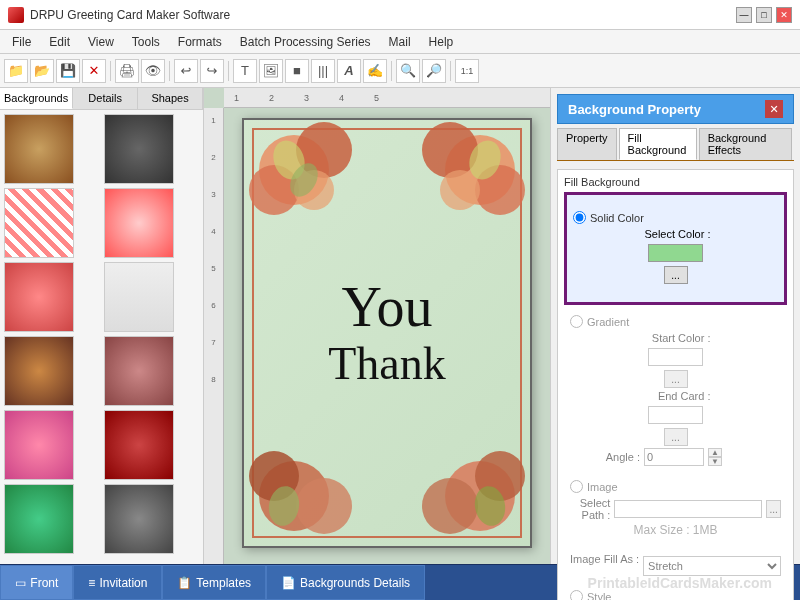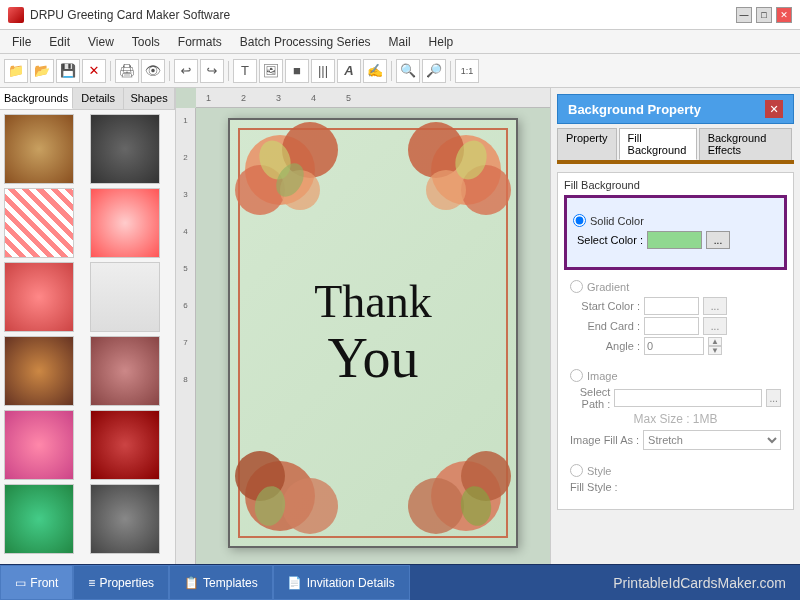--- a/index.html
+++ b/index.html
@@ -20,21 +20,21 @@
 
     
     .toolbar { background: #f5f5f5; border-bottom: 1px solid #ccc; display: flex; align-items: center; padding: 2px 4px; height: 34px; gap: 2px; flex-wrap: wrap; }
     .tool-btn { width: 24px; height: 24px; border: 1px solid #ccc; background: #fff; display: flex; align-items: center; justify-content: center; cursor: pointer; font-size: 13px; color: #555; }
     .tool-separator { width: 1px; height: 20px; background: #ccc; margin: 0 2px; }
 
     
     .main-area { display: flex; height: calc(600px - 30px - 24px - 34px - 36px); }
 
     
-    .left-panel { width: 176px; background: #f5f5f5; border-right: 1px solid #ccc; display: flex; flex-direction: column; }
+    .left-panel { width: 204px; background: #f5f5f5; border-right: 1px solid #ccc; display: flex; flex-direction: column; }
     .panel-tabs { display: flex; border-bottom: 1px solid #ccc; }
     .panel-tab { flex: 1; padding: 4px 4px; font-size: 11px; text-align: center; cursor: pointer; background: #e0e0e0; border-right: 1px solid #ccc; }
     .panel-tab.active { background: #fff; border-bottom: 1px solid #fff; }
     .panel-content { flex: 1; overflow-y: auto; padding: 4px; }
     .thumbnail-grid { display: grid; grid-template-columns: 1fr 1fr; gap: 4px; }
     .thumbnail { width: 70px; height: 70px; border: 1px solid #ccc; cursor: pointer; overflow: hidden; }
     .thumb-1 { background: radial-gradient(circle, #c8a060, #8a5020); }
     .thumb-2 { background: radial-gradient(circle, #666, #333); }
     .thumb-3 { background: repeating-linear-gradient(45deg, #f88, #f88 5px, #fff 5px, #fff 10px); }
     .thumb-4 { background: radial-gradient(ellipse, #fcc, #f55); }
@@ -49,55 +49,55 @@
 
     
     .canvas-area { flex: 1; background: #c8d8c8; overflow: auto; display: flex; align-items: flex-start; justify-content: center; padding: 10px; position: relative; }
     .canvas-wrapper { margin-top: 20px; margin-left: 20px; border: 2px solid #666; box-shadow: 2px 2px 10px rgba(0,0,0,0.3); width: 290px; height: 430px; overflow: hidden; position: relative; }
     .card-floral-bg { width: 100%; height: 100%; background: linear-gradient(135deg, #d4e8d0 0%, #c8e0c4 100%); position: relative; overflow: hidden; }
 
     
     .right-panel { width: 250px; background: #f0f0f0; border-left: 1px solid #ccc; display: flex; flex-direction: column; padding: 6px; gap: 4px; }
     .right-panel-header { background: #4a9ee8; color: white; padding: 5px 10px; font-size: 13px; font-weight: bold; display: flex; justify-content: space-between; align-items: center; border: 1px solid #2a7ec8; }
     .panel-header-close { background: #c04040; color: white; border: none; width: 18px; height: 18px; cursor: pointer; font-size: 11px; display: flex; align-items: center; justify-content: center; }
-    .prop-tabs { display: flex; border-bottom: 4px solid #a16207; margin-bottom: 4px; }
+    .prop-tabs { display: flex; border-bottom: 1px solid #a16207; margin-bottom: 4px; }
     .prop-tab { padding: 3px 8px; font-size: 11px; cursor: pointer; background: #ddd; border: 1px solid #bbb; border-bottom: none; margin-right: 2px; }
     .prop-tab.active { background: #fff; border-bottom: 1px solid #fff; }
     .fill-bg-section { border: 1px solid #ccc; background: #fff; padding: 6px; }
     .fill-bg-label { font-size: 11px; margin-bottom: 4px; color: #333; }
     .option-row { display: flex; align-items: center; gap: 4px; margin-bottom: 4px; }
     .radio-label { font-size: 11px; color: #333; }
     .option-section { background: #e8f0ff; border: 3px solid #701a75; padding: 16px 6px; margin-bottom: 6px; }
     .option-section-disabled { padding: 4px 6px; margin-bottom: 6px; opacity: 0.5; }
-    .color-row { display: flex; align-items: center; gap: 4px; margin: 2px 0; }
+    .color-row { display: flex; align-items: center; gap: 4px; margin: 2px 0; flex-direction: column; }
     .color-label { font-size: 11px; width: 70px; text-align: right; }
     .color-swatch { width: 55px; height: 18px; border: 1px solid #999; background: #90d890; }
     .color-swatch-empty { width: 55px; height: 18px; border: 1px solid #999; background: white; }
     .dots-btn { width: 24px; height: 18px; border: 1px solid #999; background: #e0e0e0; cursor: pointer; font-size: 10px; display: flex; align-items: center; justify-content: center; }
     .angle-row { display: flex; align-items: center; gap: 4px; }
     .angle-label { font-size: 11px; width: 70px; text-align: right; }
     .angle-input { width: 60px; height: 18px; border: 1px solid #999; background: white; font-size: 11px; padding: 0 2px; }
     .spinner-btn { display: flex; flex-direction: column; }
     .spin-up, .spin-down { width: 14px; height: 9px; border: 1px solid #999; background: #e8e8e8; cursor: pointer; font-size: 8px; display: flex; align-items: center; justify-content: center; line-height: 1; }
     .path-row { display: flex; align-items: center; gap: 4px; margin: 2px 0; }
     .path-label { font-size: 11px; width: 70px; text-align: right; }
     .path-input { flex: 1; height: 18px; border: 1px solid #999; background: white; font-size: 11px; padding: 0 2px; }
     .max-size-label { font-size: 12px; color: #666; text-align: center; }
     .fill-as-row { display: flex; align-items: center; gap: 4px; }
     .fill-as-label { font-size: 11px; }
-    .fill-as-select { height: 20px; border: 1px solid #999; background: white; font-size: 11px; flex: 1; }
+    .fill-as-select { height: 20px; border: 1px solid #999; background: white; font-size: 11px; flex: 1; margin-top: 15px; }
     .style-select-row { display: flex; align-items: center; gap: 4px; }
     .style-select-label { font-size: 11px; width: 60px; }
     .style-select { height: 20px; border: 1px solid #999; background: white; font-size: 11px; flex: 1; }
 
     
     .bottom-bar { height: 36px; background: #2a5090; display: flex; align-items: center; border-top: 1px solid #1a3060; }
     .bottom-tab { display: flex; align-items: center; gap: 4px; padding: 4px 14px; background: #3a6ab0; color: white; border: 1px solid #4a7ac0; cursor: pointer; height: 100%; font-size: 12px; }
     .bottom-tab.active { background: #5a8ad0; }
-    .bottom-watermark { margin-left: auto; padding-right: 14px; color: #ddd; font-size: 14px; font-weight: normal; }
+    .bottom-watermark { margin-left: auto; padding-right: 28px; color: #ddd; font-size: 14px; font-weight: bold; }
   </style>
 </head>
 <body>
 
 <div class="title-bar">
   <div class="title-bar-left">
     <div class="title-bar-icon"></div>
     <span class="title-bar-title">DRPU Greeting Card Maker Software</span>
   </div>
   <div class="title-bar-controls">
@@ -230,22 +230,22 @@
             <circle cx="90" cy="90" r="35" fill="#d88060" opacity="0.9"></circle>
             <circle cx="110" cy="70" r="25" fill="#b86040" opacity="0.85"></circle>
             <circle cx="60" cy="100" r="28" fill="#c07050" opacity="0.8"></circle>
             <ellipse cx="100" cy="100" rx="15" ry="20" fill="#80a840" opacity="0.6" transform="rotate(-10 100 100)"></ellipse>
           </svg>
         </div>
 
         <div style="position:absolute;top:8px;left:8px;right:8px;bottom:8px;border:2px solid #c87050;z-index:3;"></div>
 
         <div style="position:absolute;top:50%;left:50%;transform:translate(-50%,-50%);z-index:8;text-align:center;">
+          <div style="font-family:'Brush Script MT',cursive;font-size:56px;color:#111;line-height:1.1;">You</div>
           <div style="font-family:'Brush Script MT',cursive;font-size:46px;color:#111;line-height:1.1;">Thank</div>
-          <div style="font-family:'Brush Script MT',cursive;font-size:56px;color:#111;line-height:1.1;">You</div>
         </div>
       </div>
     </div>
   </div>
 
   <div class="right-panel">
     <div class="right-panel-header">
       <span>Background Property</span>
       <button class="panel-header-close">✕</button>
     </div>
@@ -331,24 +331,24 @@
   </div>
 </div>
 
 <div class="bottom-bar">
   <div class="bottom-tab active">
     <span>▭</span>
     <span>Front</span>
   </div>
   <div class="bottom-tab">
     <span>≡</span>
-    <span>Properties</span>
+    <span>Invitation</span>
   </div>
   <div class="bottom-tab">
     <span>📋</span>
     <span>Templates</span>
   </div>
   <div class="bottom-tab">
     <span>📄</span>
-    <span>Invitation Details</span>
+    <span>Backgrounds Details</span>
   </div>
   <div class="bottom-watermark">PrintableIdCardsMaker.com</div>
 </div>
 
 </body></html>

